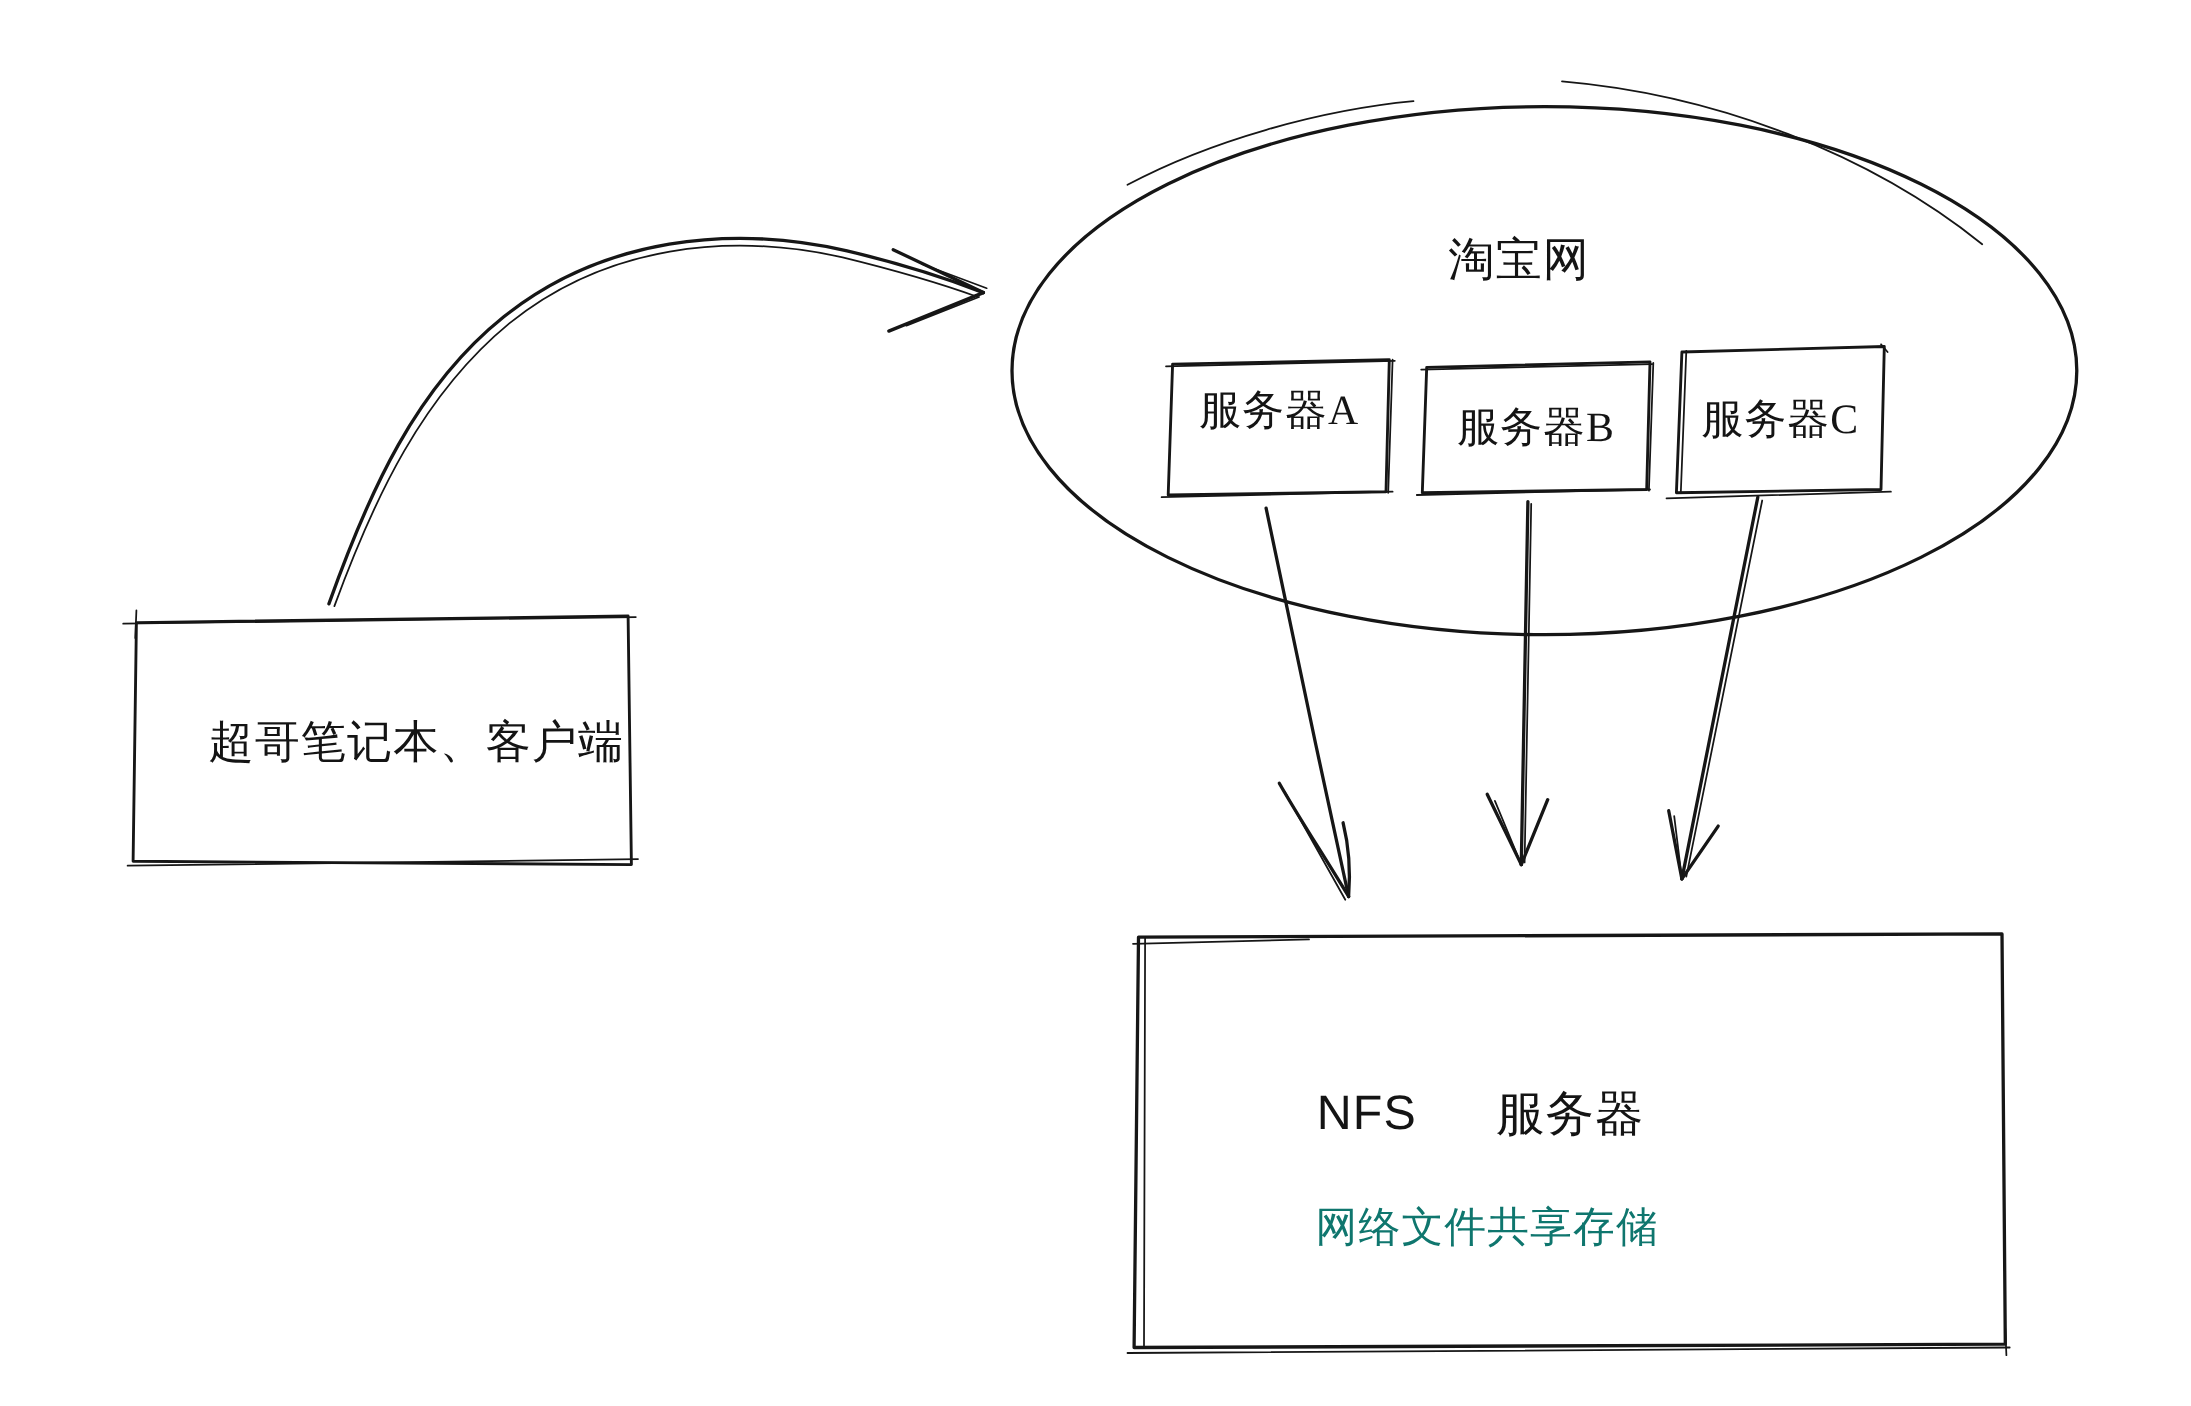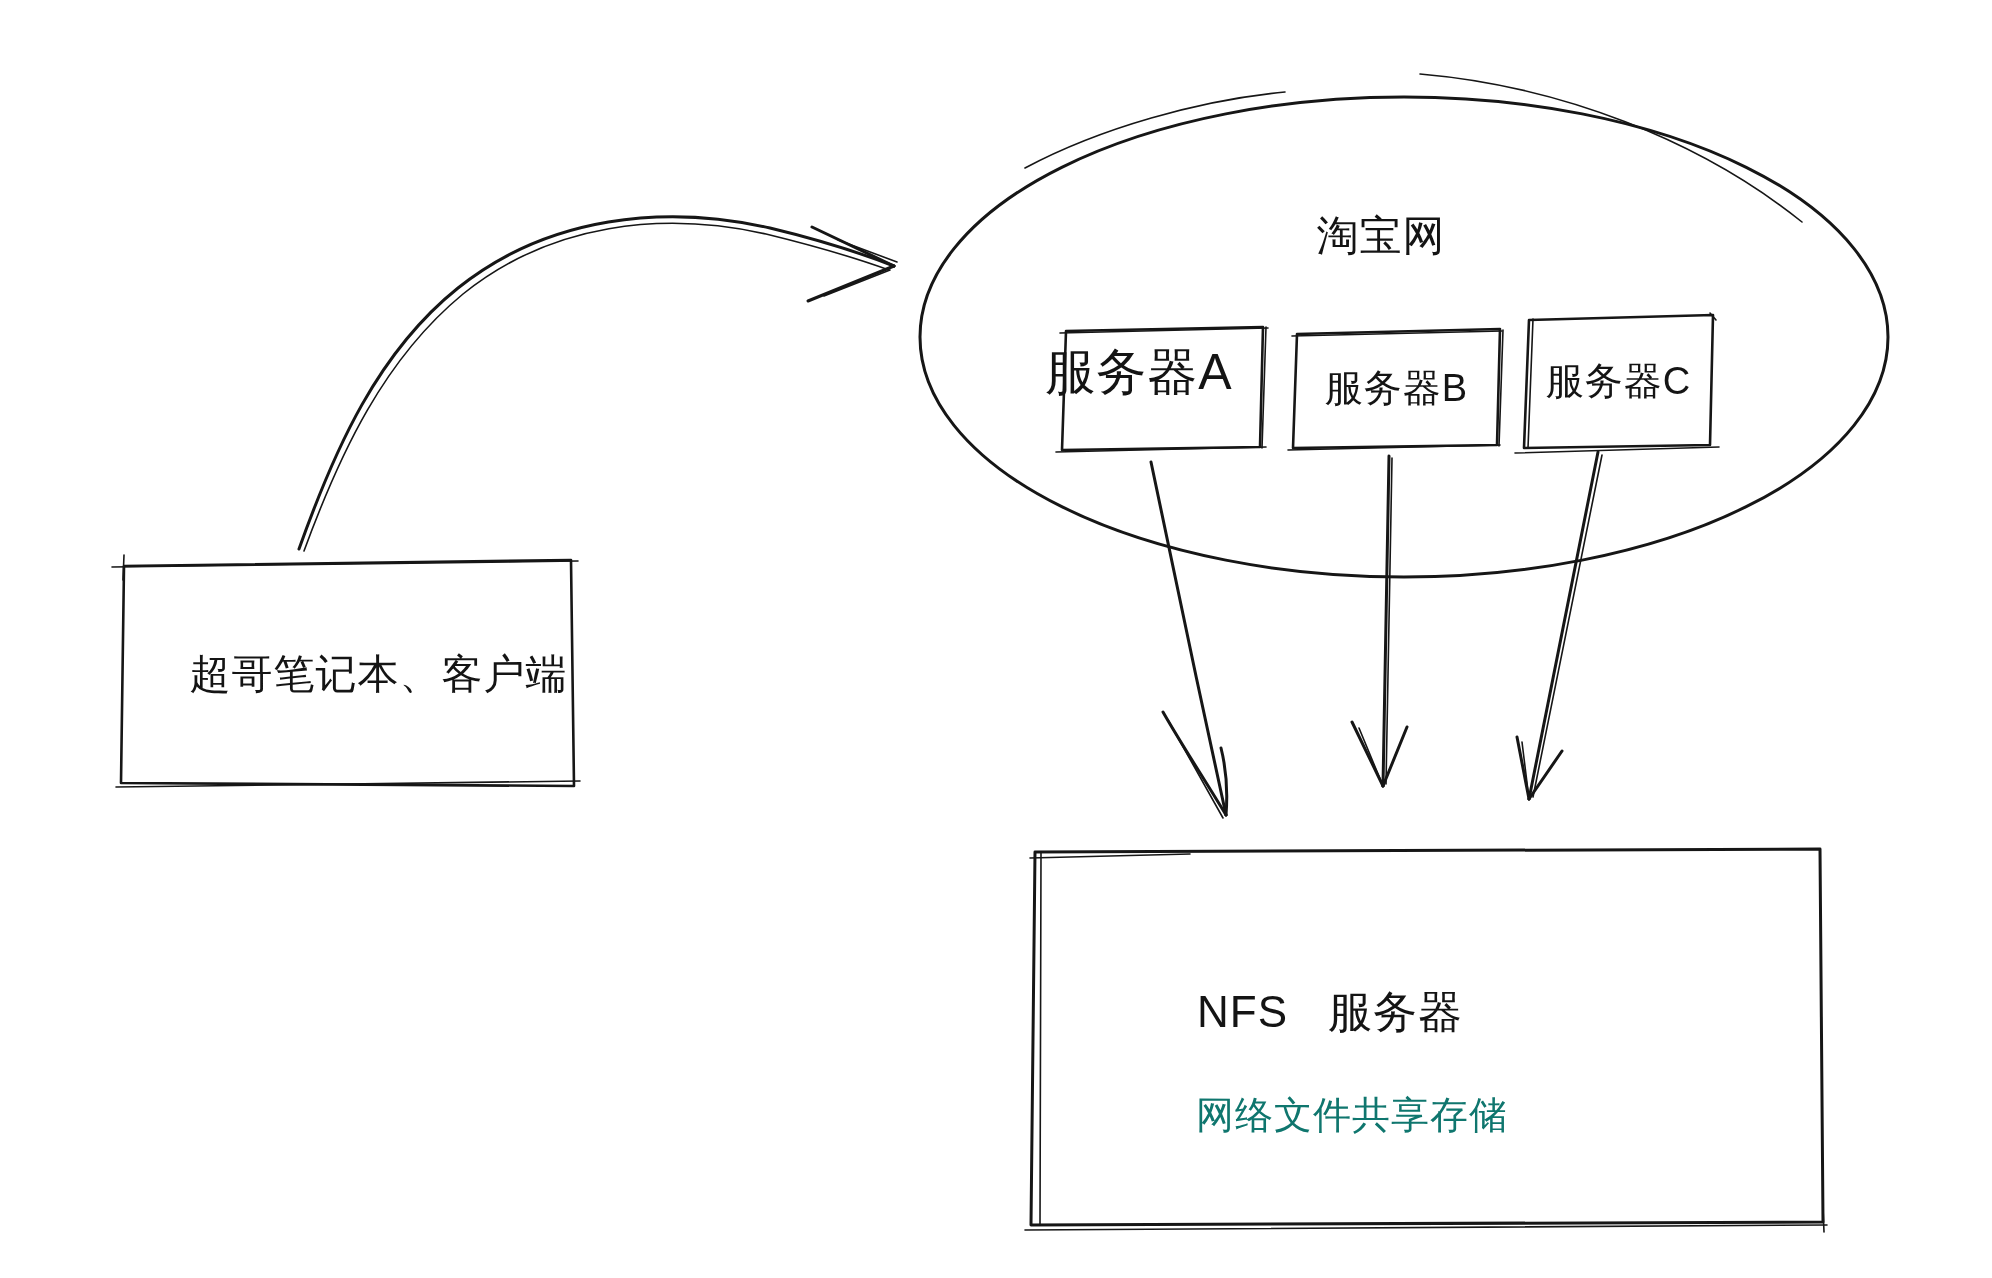--- a/index.html
+++ b/index.html
@@ -28,31 +28,32 @@
   .stroke-over { stroke-width: 1.6; }
   .label {
     position: absolute;
     display: flex;
     align-items: center;
     justify-content: center;
     font-weight: 500;
     color: #141414;
     white-space: nowrap;
     letter-spacing: 1px;
+    font-family: Liberation Serif, serif;
   }
   .client-label  { left: 122px; top: 563px; width: 453px; height: 222px; font-size: 41px; padding-left: 30px; }
   .cloud-label   { left: 1231px; top: 205px; width: 300px; height: 62px; font-size: 42px; }
-  .server-label-a { left: 1039px; top: 328px; width: 200px; height: 88px; font-size: 50px; }
+  .server-label-a { left: 1063px; top: 328px; width: 200px; height: 88px; font-size: 38px; }
   .server-label-b { left: 1293px; top: 330px; width: 207px; height: 116px; font-size: 38px; }
   .server-label-c { left: 1524px; top: 317px; width: 189px; height: 129px; font-size: 38px; }
   .nfs-line1 {
     position: absolute;
     left: 1197px; top: 984px; height: 56px;
     display: flex; align-items: center;
-    gap: 40px;
+    gap: 72px;
     font-size: 44px; font-weight: 500; color: #141414;
     letter-spacing: 1px;
   }
   .nfs-line2 {
     position: absolute;
     left: 1196px; top: 1087px; height: 56px;
     display: flex; align-items: center;
     font-size: 38px; font-weight: 500; color: #0f766e;
     letter-spacing: 1px;
     text-align: right;

